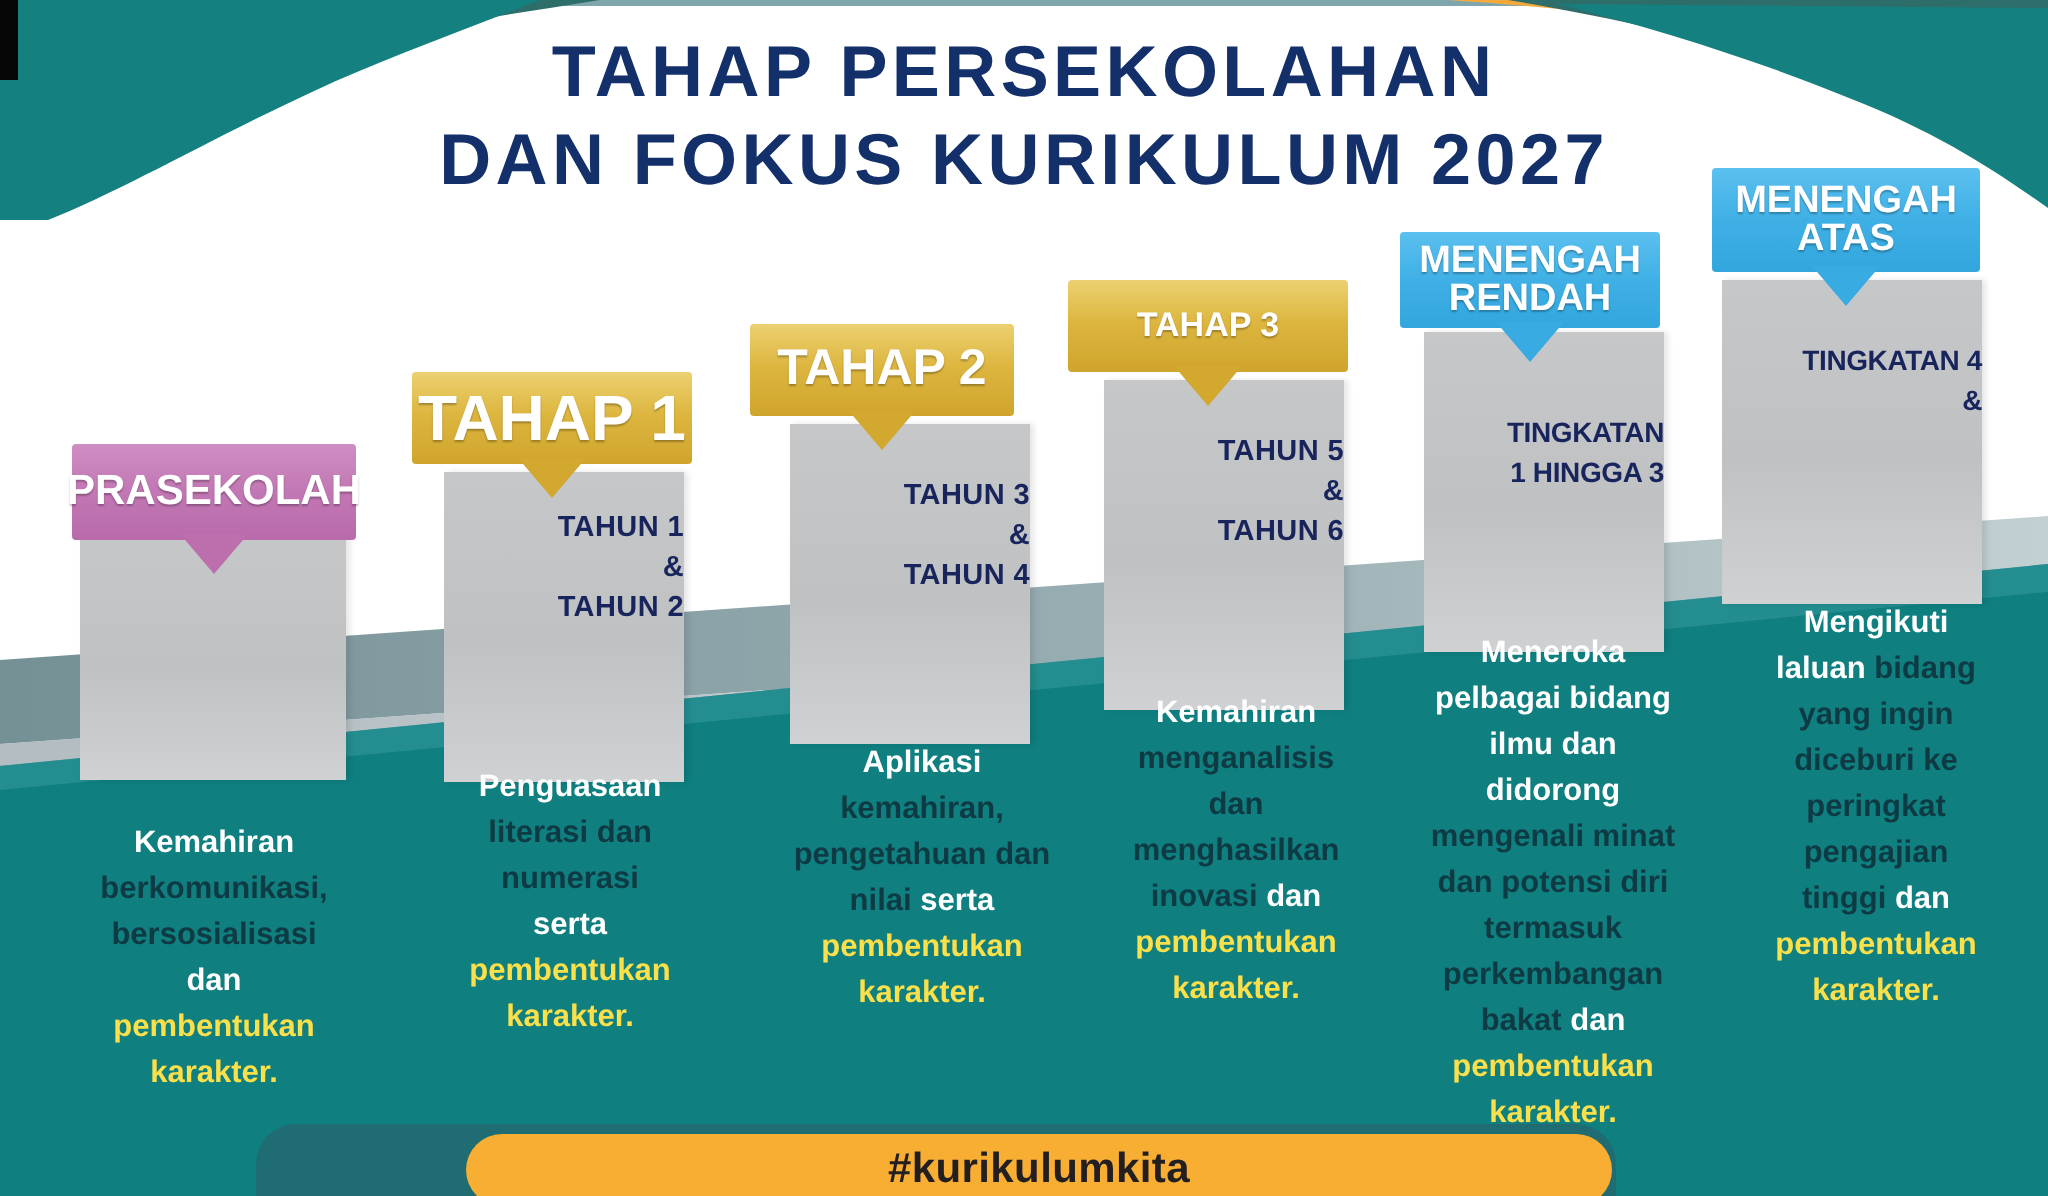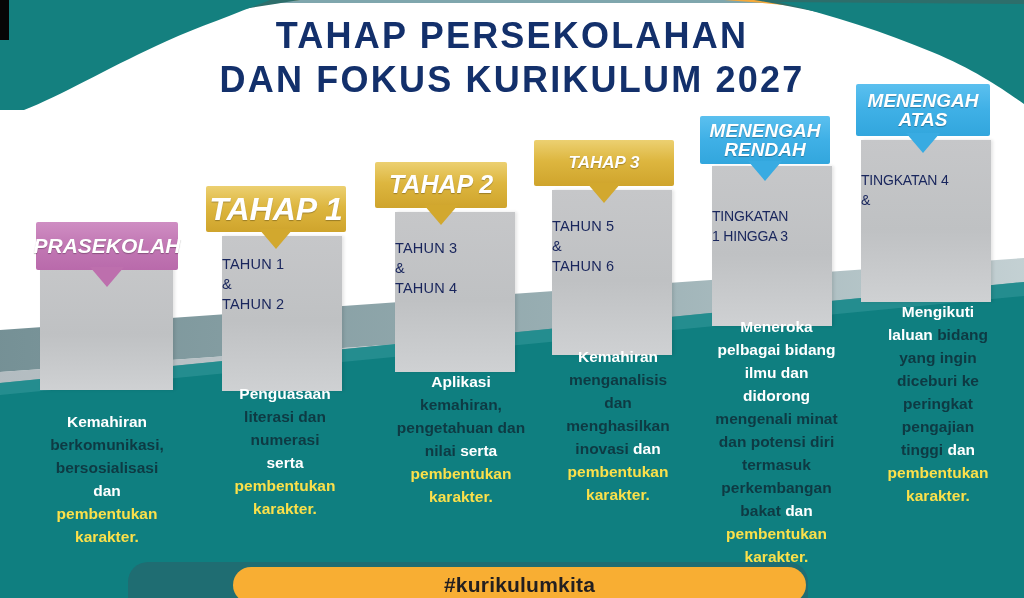--- a/index.html
+++ b/index.html
@@ -47,40 +47,39 @@
   .ramp-gray {
     position: absolute; left: 0; top: 0; width: 1024px; height: 598px;
   }
 
   
   .col { position: absolute; }
   .grey-box {
     position: absolute;
     background: linear-gradient(180deg,#c6c7c9 0%,#bfc1c3 55%,#cfd1d3 100%);
     color: #18255c;
-    text-align: left;
+    text-align: right;
     font-size: 14.5px;
-    font-weight: normal;
+    font-weight: bold;
     line-height: 20px;
     letter-spacing: 0.2px;
     padding-top: 10px;
     box-shadow: 2px 0 3px rgba(0,0,0,.10);
   }
   .grey-box .cond { letter-spacing: -0.2px; }
 
   .tag {
     position: absolute;
     text-align: center;
     color: #ffffff;
     font-weight: bold;
     border-radius: 2px;
     display: flex; align-items: center; justify-content: center;
     text-shadow: 0 1px 1px rgba(0,0,0,.28);
     line-height: 1.02;
-    font-style: italic;
   }
   .tag .tag-txt { display: block; }
   .tag::after {
     content: "";
     position: absolute;
     left: 50%; bottom: -17px;
     transform: translateX(-50%);
     width: 0; height: 0;
     border-left: 17px solid transparent;
     border-right: 17px solid transparent;

